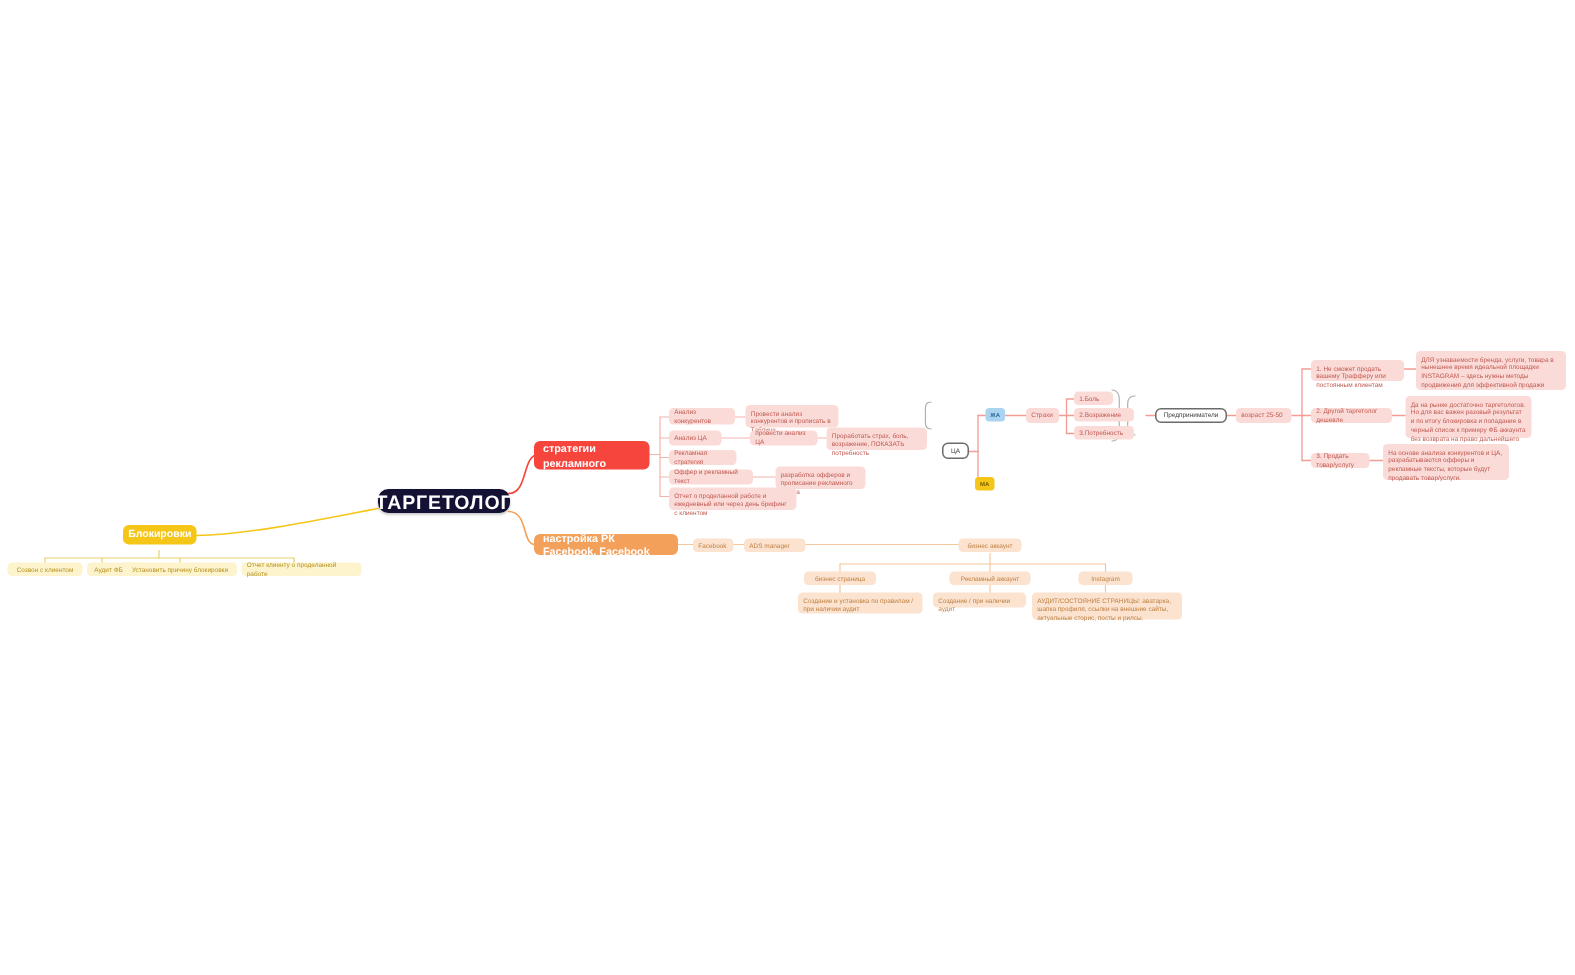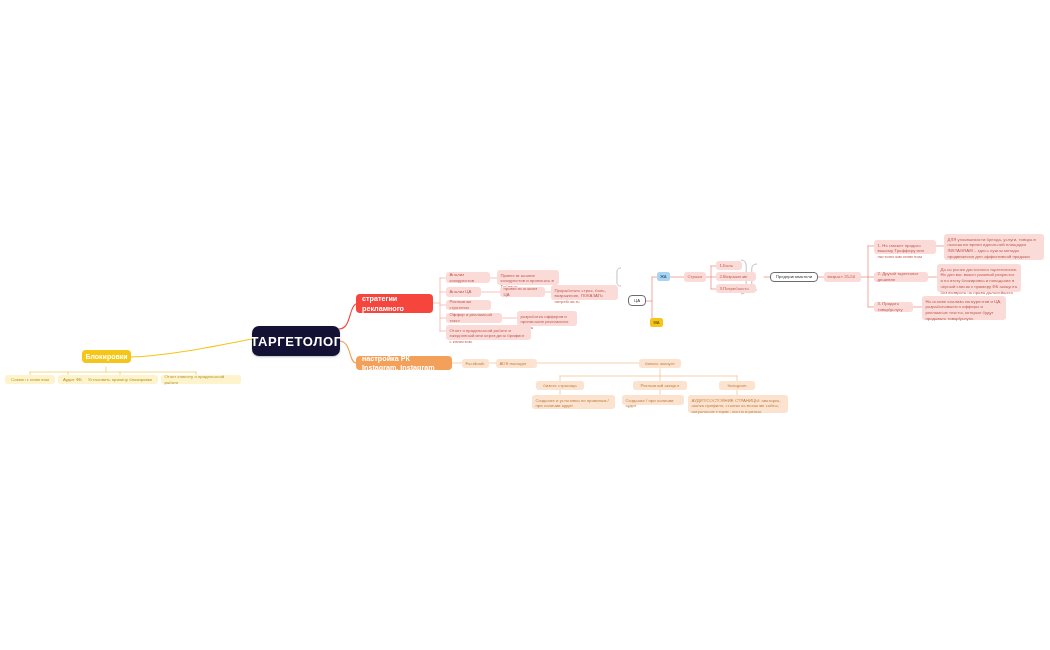--- a/index.html
+++ b/index.html
@@ -176,21 +176,21 @@
       <path d="M196,372 L196,375" stroke="#ecd06a" stroke-width="0.8"></path>
     </g>
 
     <g fill="none" stroke="#b0b0b0" stroke-width="0.8">
       <path d="M621,268 C616,268 617,272 617,277 C617,282 616,286 621,286"></path>
       <path d="M741,260 C748,260 746,268 746,277 C746,286 748,294 741,294"></path>
       <path d="M757,264 C750,264 752,270 752,277 C752,284 750,290 757,290"></path>
     </g>
   </svg>
 
-  <div class="node central" style="left:252px;top:326px;width:88px;height:30px;">
+  <div class="node central" style="left:252px;top:326px;width:88px;height:16px;">
     <span>ТАРГЕТОЛОГ</span>
   </div>
 
   <div class="node l1red" style="left:356px;top:294px;width:77px;height:19px;">
     <span>разработка стратегии рекламного продвижения</span>
   </div>
 
   <div class="node pink" style="left:446px;top:272px;width:44px;height:11px;">
     <span>Анализ конкурентов</span>
   </div>
@@ -271,21 +271,21 @@
   </div>
 
   <div class="node pink" style="left:874px;top:302px;width:39px;height:10px;">
     <span>3. Продать товар/услугу</span>
   </div>
   <div class="node pink para" style="left:922px;top:296px;width:84px;height:24px;">
     <span>На основе анализа конкурентов и ЦА, разрабатываются офферы и рекламные тексты, которые будут продавать товар/услуги.</span>
   </div>
 
   <div class="node l1orange" style="left:356px;top:356px;width:96px;height:14px;">
-    <span>настройка РК Instagram, Instagram</span>
+    <span>настройка РК Facebook, Facebook</span>
   </div>
 
   <div class="node peach" style="left:462px;top:359px;width:27px;height:9px;">
     <span>Facebook</span>
   </div>
   <div class="node peach" style="left:496px;top:359px;width:41px;height:9px;">
     <span>ADS manager</span>
   </div>
   <div class="node peach" style="left:639px;top:359px;width:42px;height:9px;justify-content:center;">
     <span>бизнес аккаунт</span>

